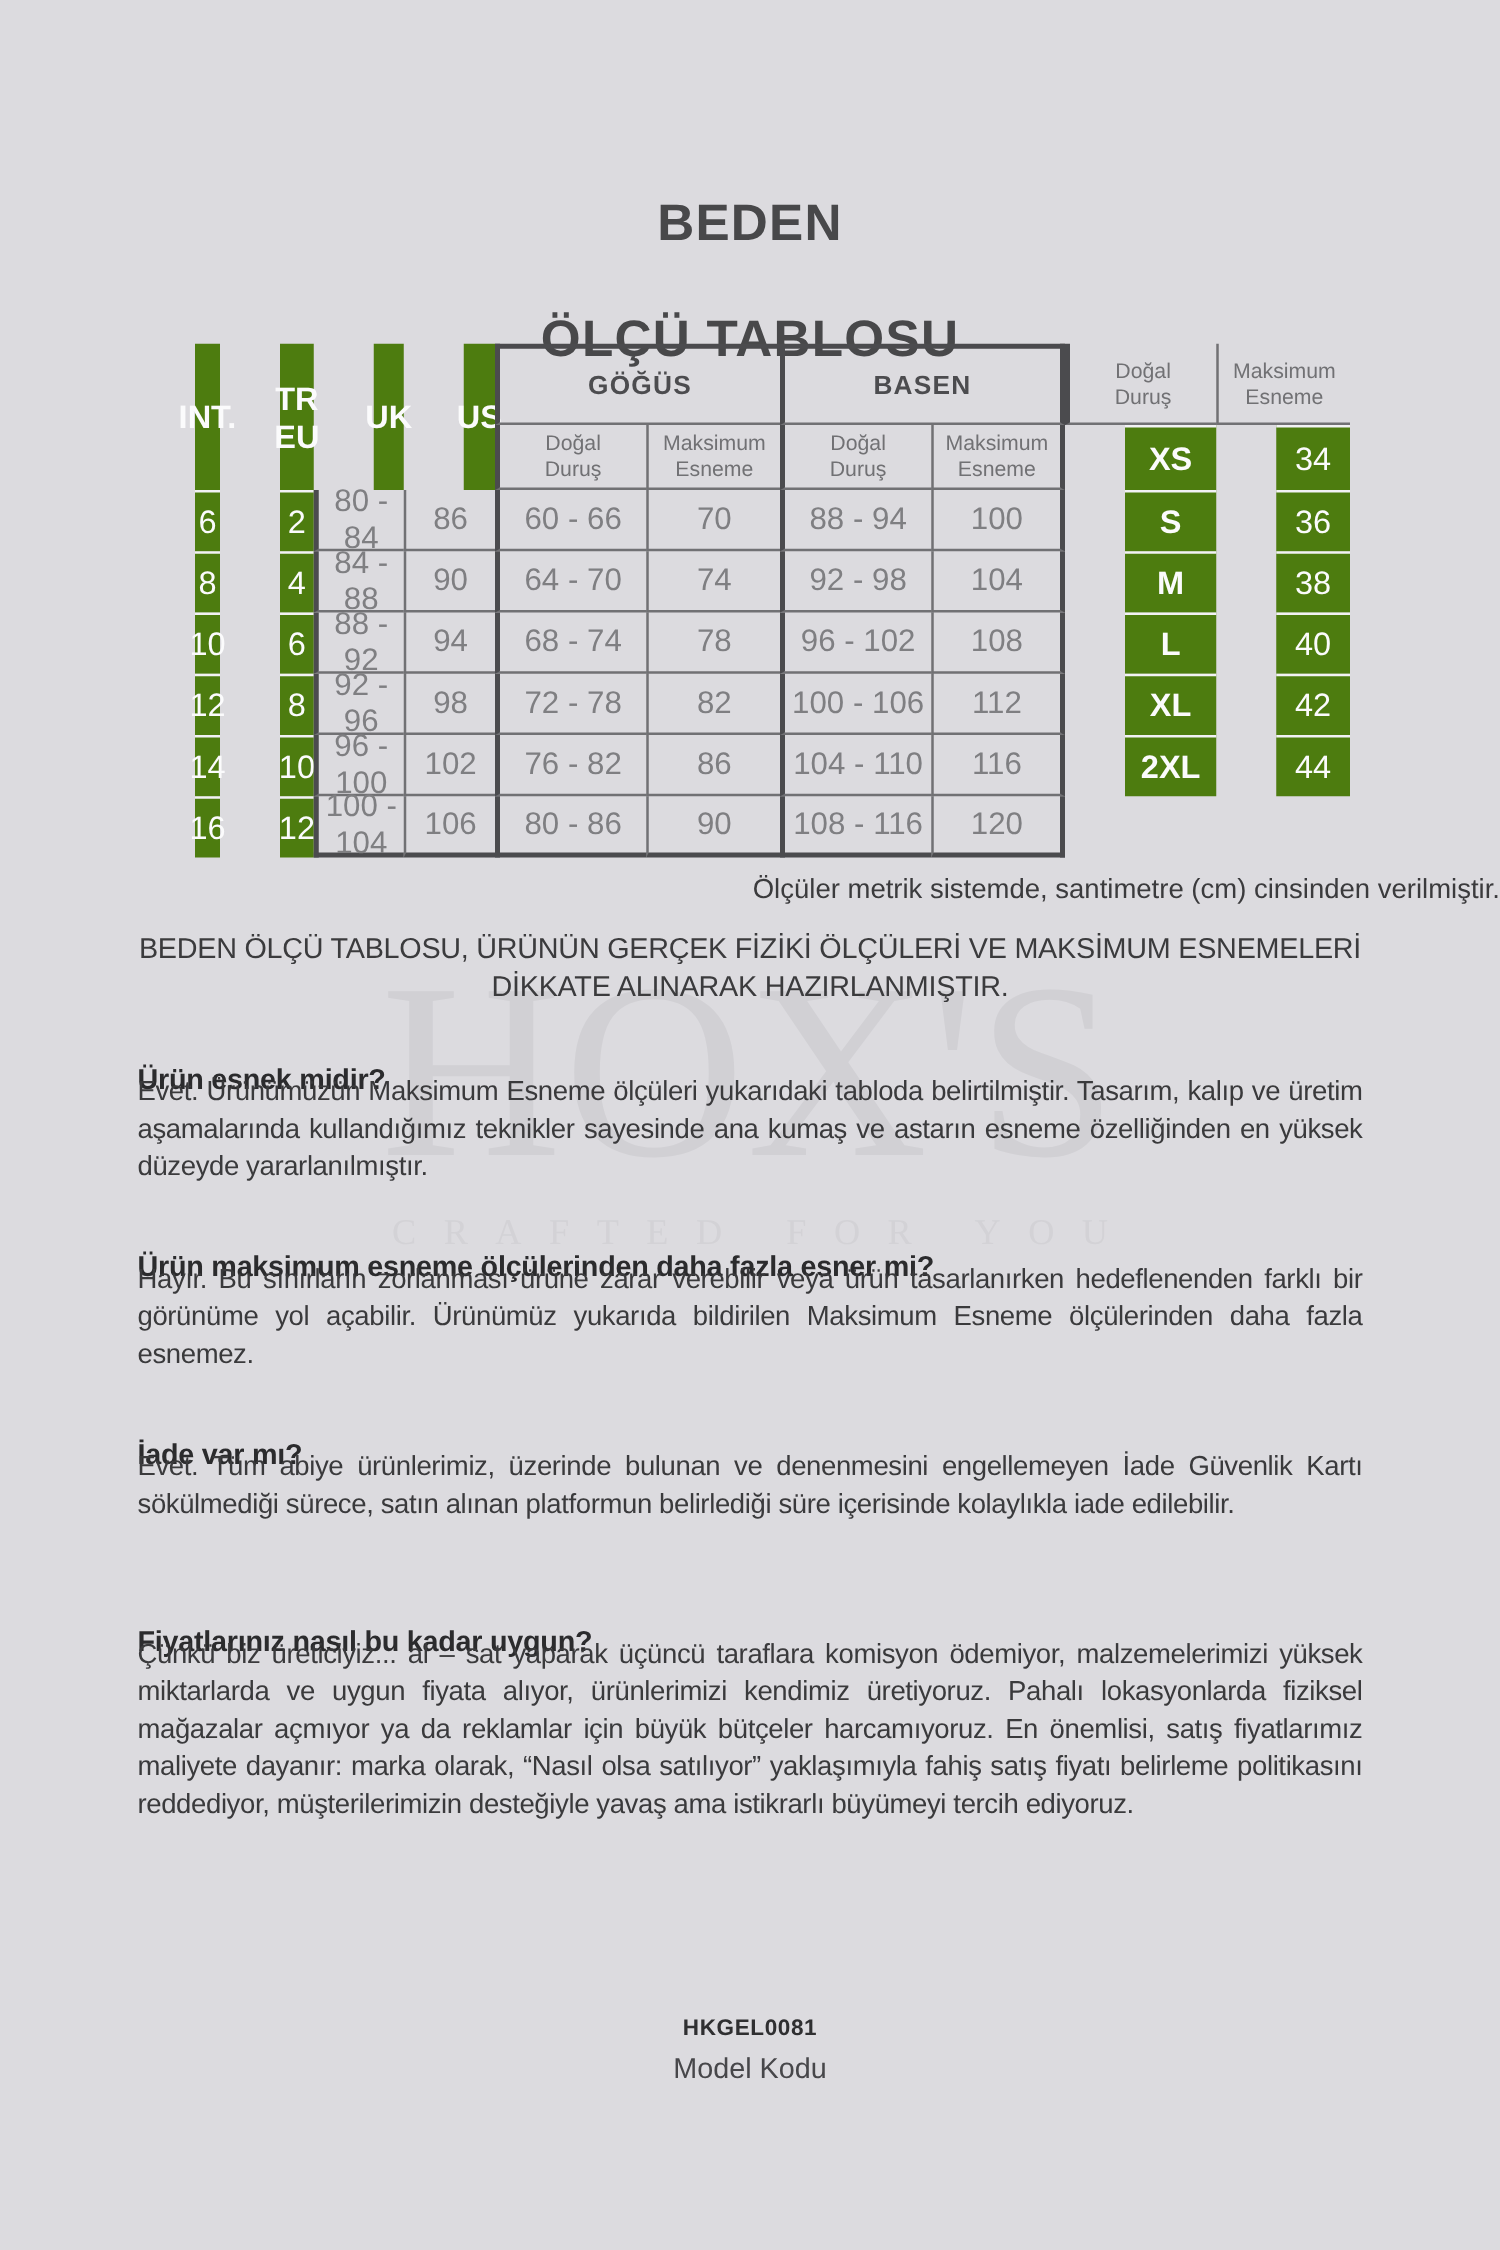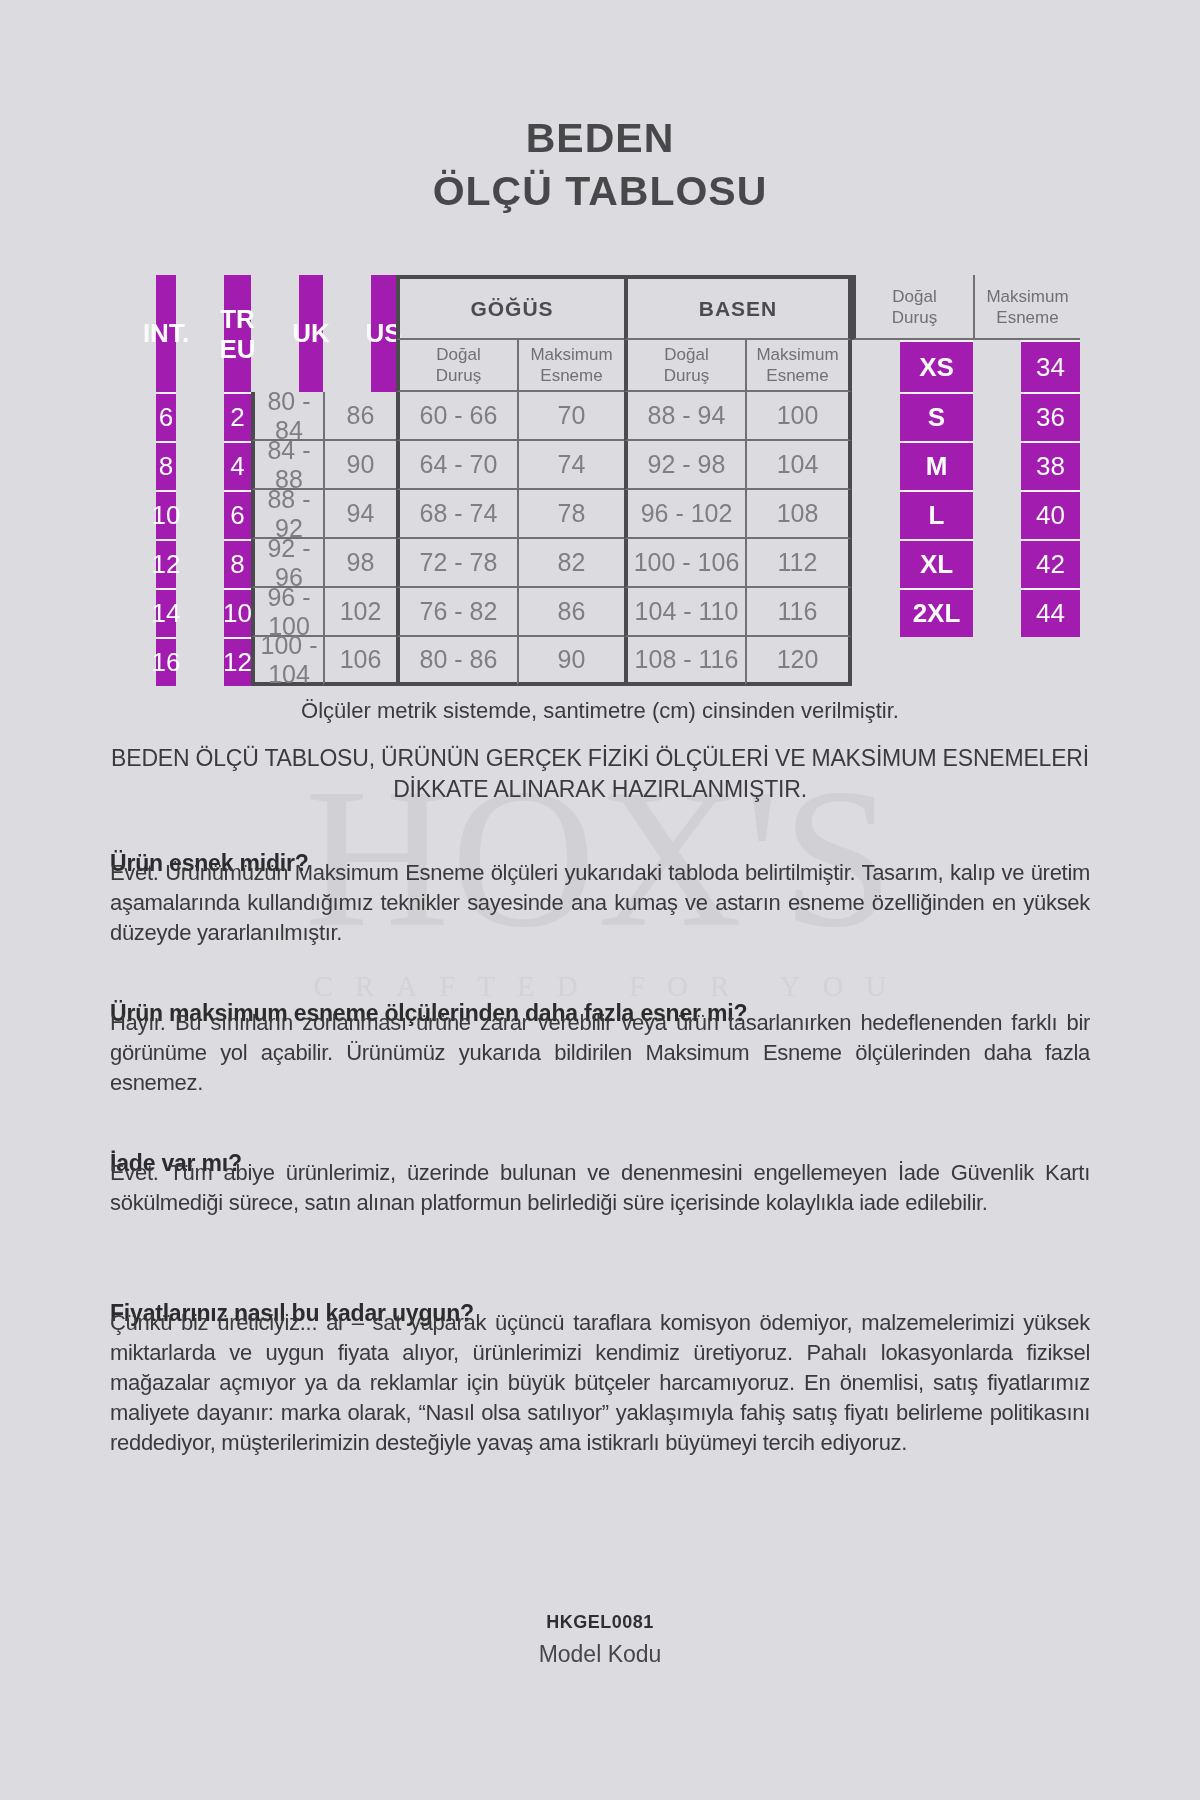--- a/index.html
+++ b/index.html
@@ -25,47 +25,47 @@
   .wm-tagline {
     font-family: "Liberation Serif", serif;
     font-size: 29px; letter-spacing: 22px; text-indent: 22px;
     color: #d3d2d6; margin-top: 12px;
   }
 
   .layer { position: absolute; left: 0; right: 0; z-index: 1; }
 
   
   .title { top: 112px; text-align: center; color: #48484a; }
-  .title div { font-size: 41px; font-weight: 700; line-height: 53px; letter-spacing: 1px; }
+  .title div { font-size: 41px; font-weight: 700; line-height: 53px; letter-spacing: 1px; margin-top: 40px; }
 
   
   .sizetable {
     position: absolute; top: 275px; left: 108px; z-index: 1;
     display: grid;
     grid-template-columns: 68px 75px 72px 73px 121px 107px 121px 107px 121px 107px;
     grid-template-rows: 65px 52px repeat(6, 49px);
   }
   .cell { display: flex; align-items: center; justify-content: center; text-align: center; }
 
-  .dk { background: #a21caf; color: #fbfbfc; font-size: 26px; margin-left: 48px; }
+  .dk { background: #4d7c0f; color: #fbfbfc; font-size: 26px; margin-left: 48px; }
   .dk.hdr { grid-row: 1 / 3; font-weight: 700; }
   .dk.size { font-weight: 700; }
   .dk.num  { font-weight: 400; }
   .dk.sep  { border-top: 2px solid #f2f2f4; }
   .pre { white-space: pre-line; line-height: 30px; }
 
   .lt { font-size: 25px; color: #7f7f82; border-left: 2px solid #717174; border-bottom: 2px solid #717174; }
   .lt.gs { border-left: 4px solid #4b4b4e; }
   .lt.lastcol { border-right: 4px solid #4b4b4e; }
   .lt.gh { grid-column: span 2; border-top: 4px solid #4b4b4e; font-weight: 700; font-size: 21px; color: #4c4c4f; letter-spacing: 1px; }
   .lt.sh { font-size: 17px; color: #717174; line-height: 21px; white-space: pre-line; }
   .lt.rowlast { border-bottom: 4px solid #4b4b4e; }
 
   
-  .caption { top: 698px; text-align: center; font-size: 22px; color: #3b3b3d; }
+  .caption { top: 698px; text-align: right; font-size: 22px; color: #3b3b3d; }
   .statement {
     top: 743px; text-align: center; font-size: 23px; line-height: 31px;
     color: #3b3b3d; padding: 0 95px; letter-spacing: -0.2px;
   }
   .faq-h {
     font-size: 23px; font-weight: 700; color: #2b2b2d;
     padding: 0 110px; letter-spacing: -0.2px; margin-top: 20px;
   }
   .faq-p {
     font-size: 22px; line-height: 30px; color: #3a3a3c;

